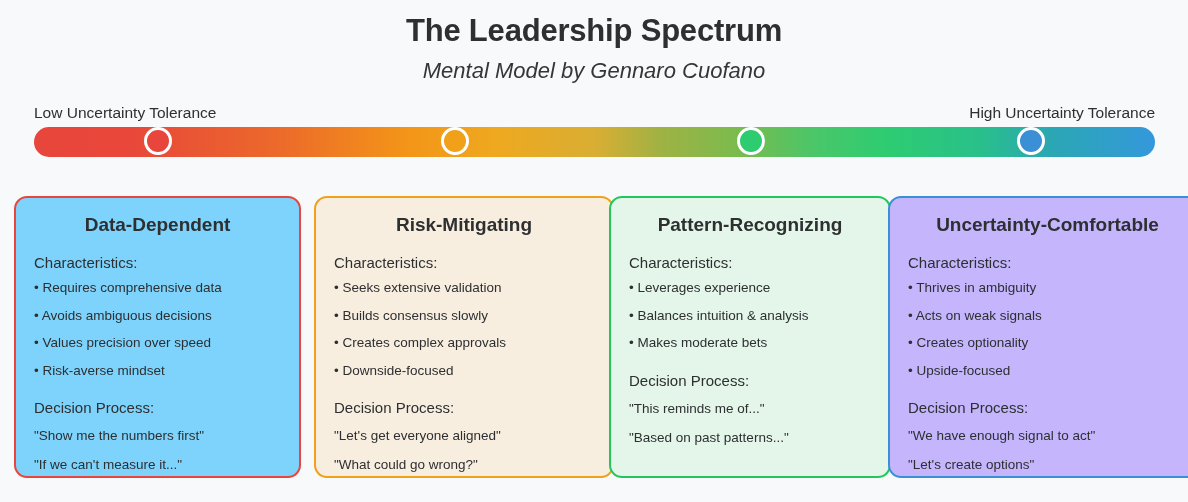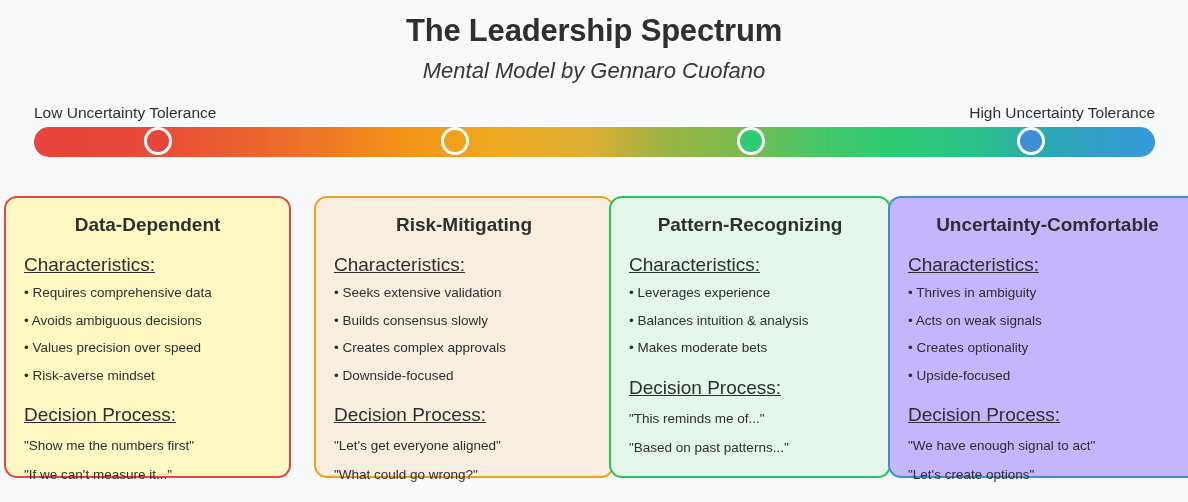--- a/index.html
+++ b/index.html
@@ -71,23 +71,22 @@
     padding:16px 18px 0 18px;
   }
   .card-title {
     text-align:center;
     font-size:19px; font-weight:bold;
     color:#2d2f31;
     margin-bottom:18px;
     white-space:nowrap;
   }
   .section-heading {
-    font-size:19px; color:#2d2f31;
+    font-size:15px; color:#2d2f31;
     margin-bottom:10px;
-    text-decoration:underline;
   }
   .bullets { list-style:none; margin:0 0 22px 0; padding:0; }
   .bullets li {
     font-size:13.5px; color:#2d2f31;
     line-height:1.0;
     margin-bottom:14px;
     white-space:nowrap;
   }
   .bullets li:last-child { margin-bottom:0; }
   .quotes { margin-top:12px; }
@@ -112,21 +111,21 @@
   </div>
 
   <div id="markers-host">
       <div class="marker" style="left: 158.431px; background: rgb(232, 69, 60);"></div>
       <div class="marker" style="left: 455.496px; background: rgb(240, 160, 25);"></div>
       <div class="marker" style="left: 751.44px; background: rgb(46, 204, 113);"></div>
       <div class="marker" style="left: 1030.57px; background: rgb(59, 143, 212);"></div>
     </div>
 
   <div class="cards" id="cards-host">
-      <div class="card" style="left: 4px; width: 287px; border-color: rgb(232, 69, 60); background: #fef9c3;">
+      <div class="card" style="left: 14px; width: 287px; border-color: rgb(232, 69, 60); background: #7dd3fc;">
         <div class="card-title">Data-Dependent</div>
         <div class="section-heading">Characteristics:</div>
         <ul class="bullets">
           <li>• Requires comprehensive data</li>
           <li>• Avoids ambiguous decisions</li>
           <li>• Values precision over speed</li>
           <li>• Risk-averse mindset</li>
         </ul>
         <div class="section-heading">Decision Process:</div>
         <div class="quotes">

